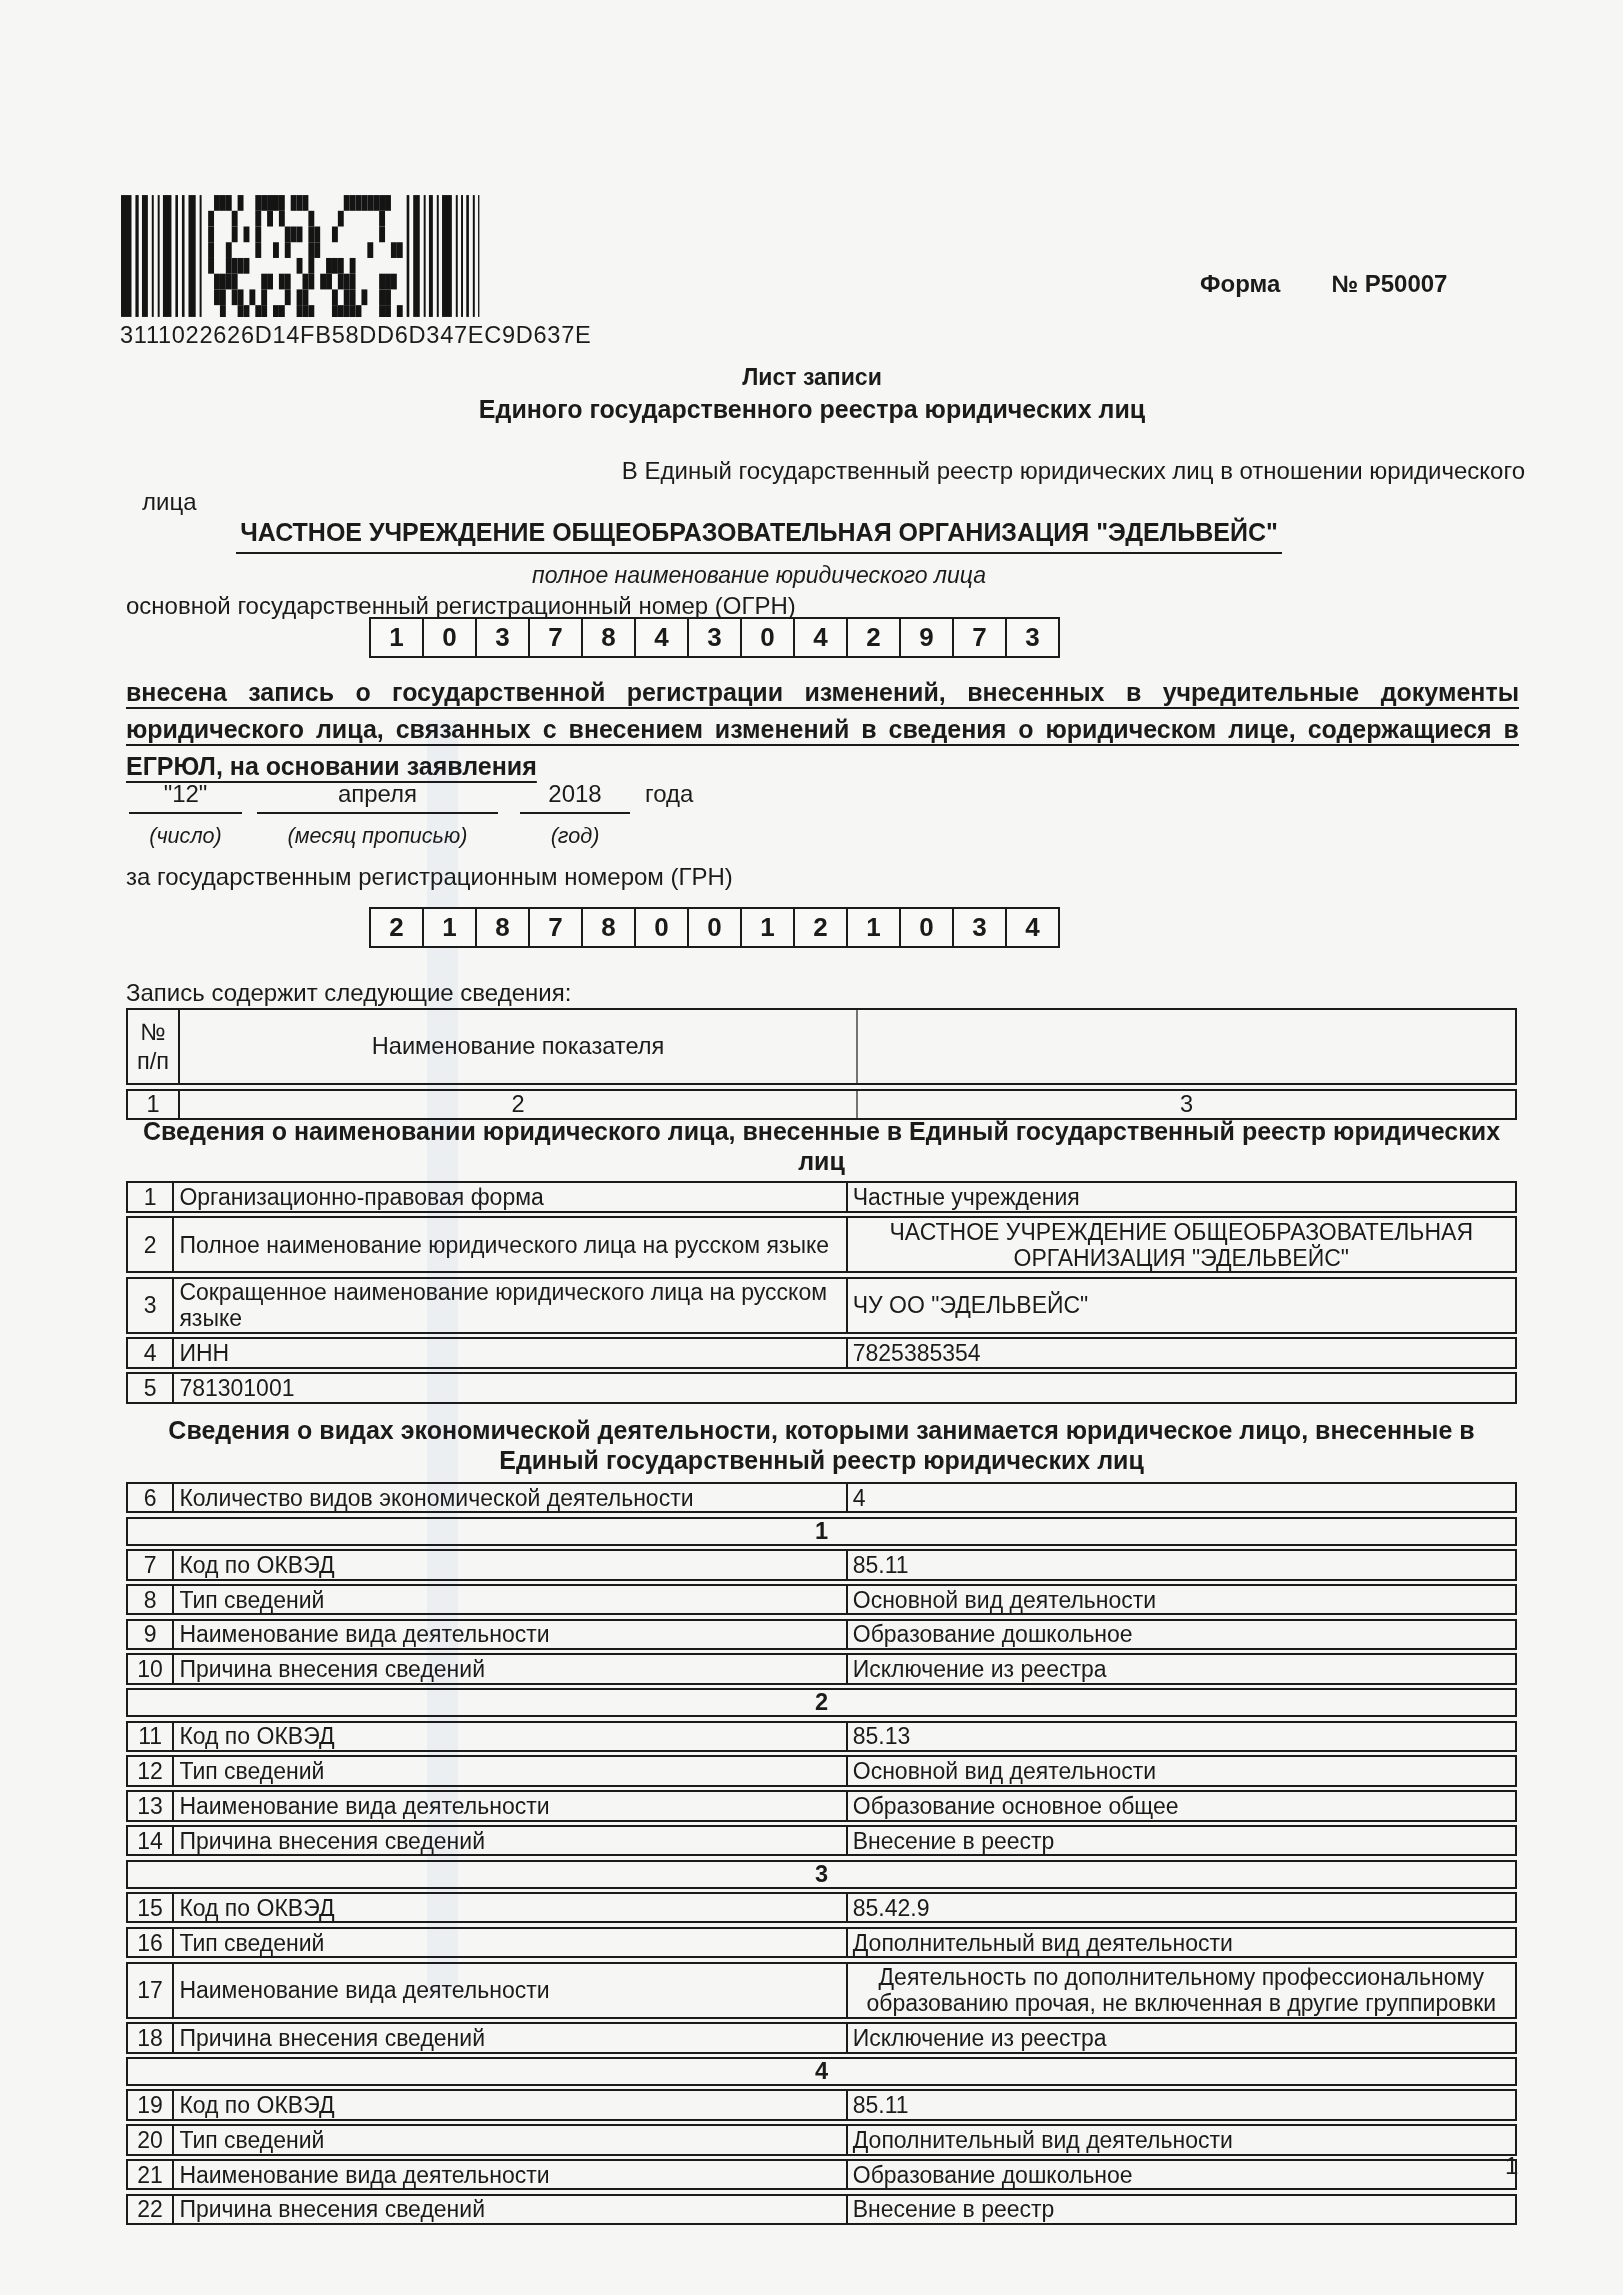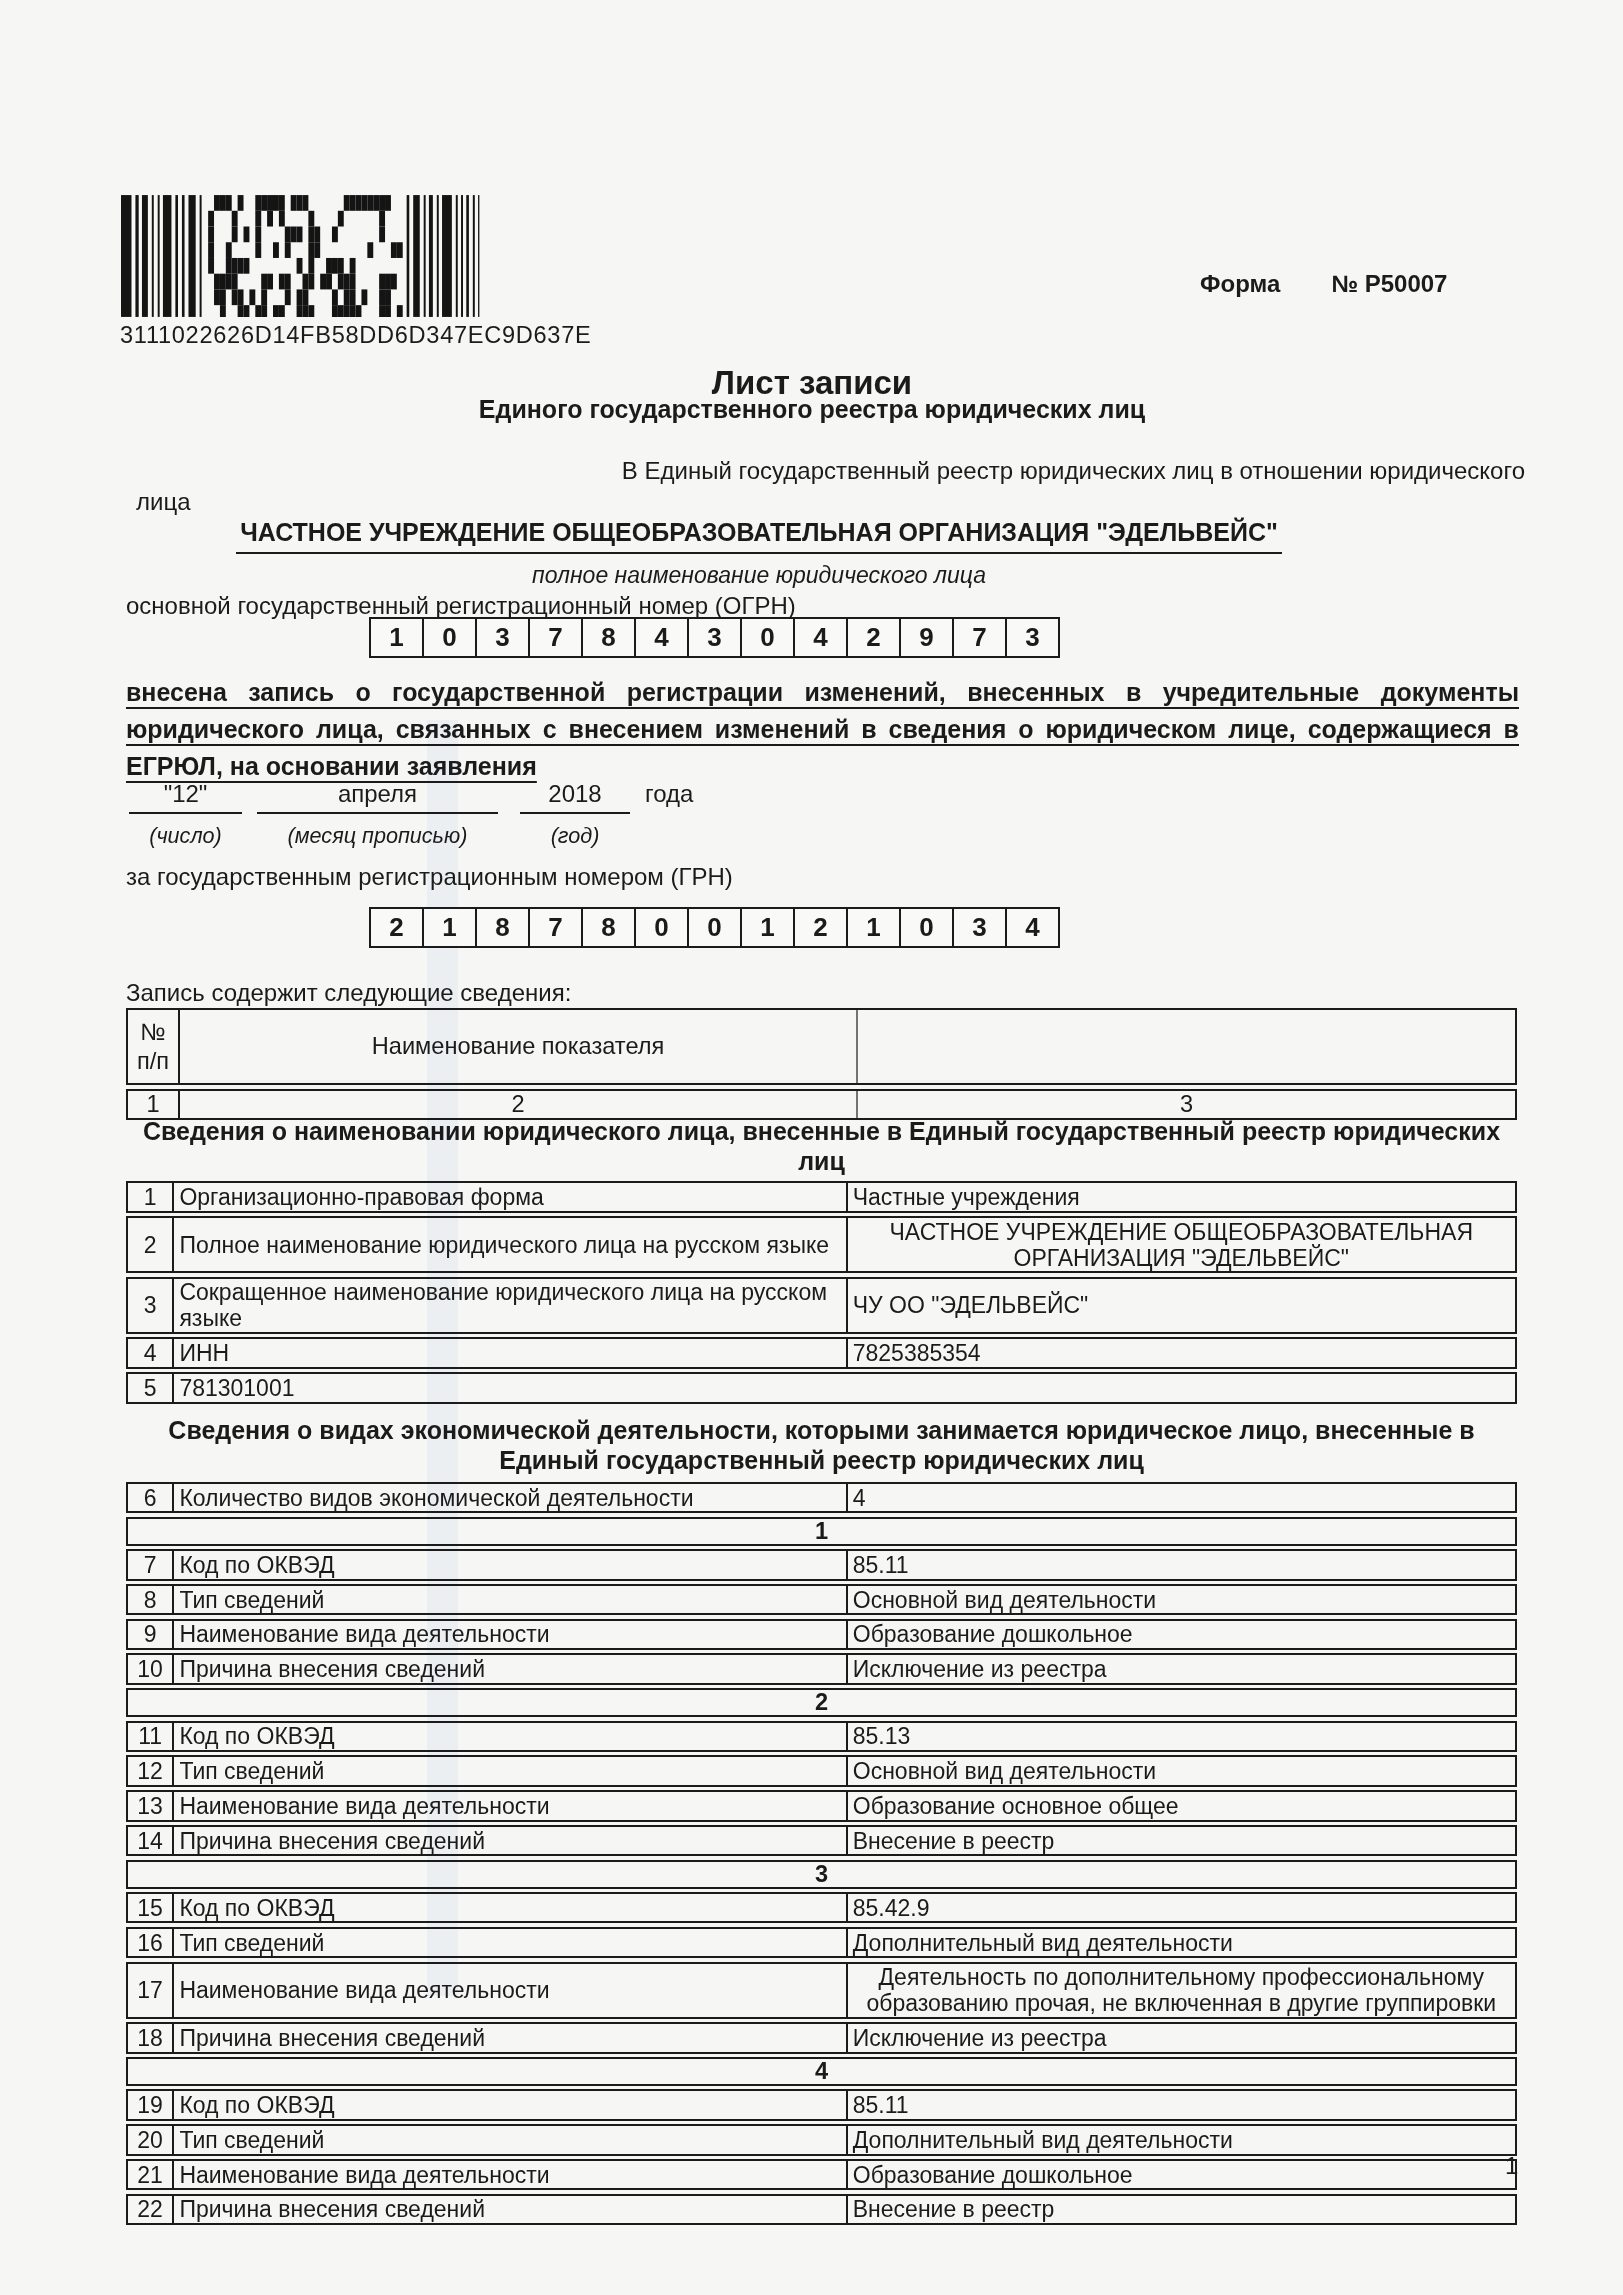--- a/index.html
+++ b/index.html
@@ -15,24 +15,24 @@
   
   .streak{position:absolute;left:427px;top:720px;width:31px;height:1276px;
     background:rgba(110,160,215,0.07);}
   
   .barcode-wrap{left:121px;top:195px;width:380px;}
   .barcode-text{left:120px;top:322px;font-size:23.6px;letter-spacing:0.7px;}
   
   .form-line{left:1200px;top:270px;font-size:24px;font-weight:bold;}
   .form-line .num{margin-left:51px;}
   
-  .title1{left:0;top:364px;width:1624px;font-size:33px;text-align:center;}
+  .title1{left:0;top:364px;width:1624px;font-size:23px;text-align:center;}
   .title2{left:0;top:395px;width:1624px;font-size:25px;}
   .intro1{left:0;top:457px;width:1525px;text-align:right;font-size:24px;}
-  .intro2{left:136px;top:488px;font-size:24px;}
+  .intro2{left:142px;top:488px;font-size:24px;}
   .company{left:39px;top:518px;width:1440px;font-size:25px;}
   .company span{display:inline-block;border-bottom:2.6px solid #1b1b1b;padding:0 3.9px 5.2px;}
   .company-caption{left:39px;top:562px;width:1440px;font-size:23px;}
   
   .ogrn-label{left:126px;top:592px;font-size:24px;}
   .digit-row{display:flex;}
   .ogrn-boxes{left:369px;top:617px;}
   .grn-boxes{left:369px;top:907px;}
   .digit-cell{width:51px;height:37px;border:2px solid #1b1b1b;margin-left:-2px;
     display:flex;align-items:center;justify-content:center;

